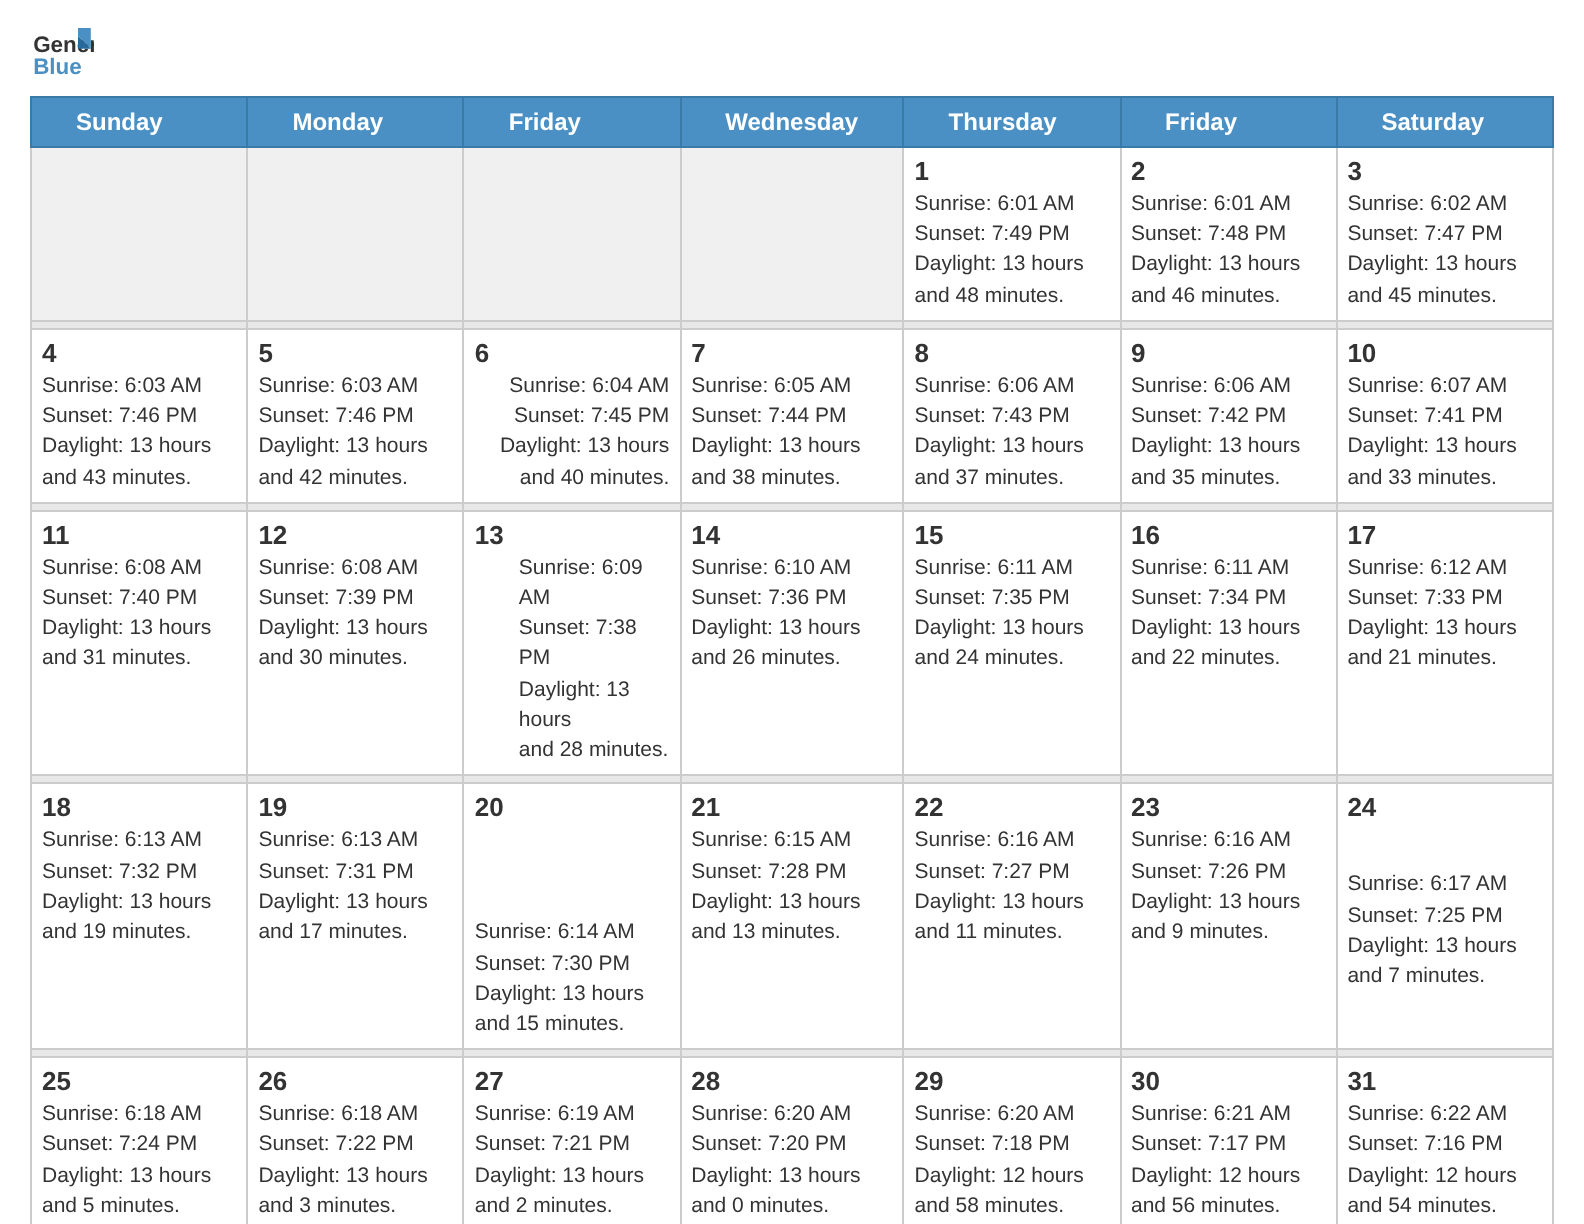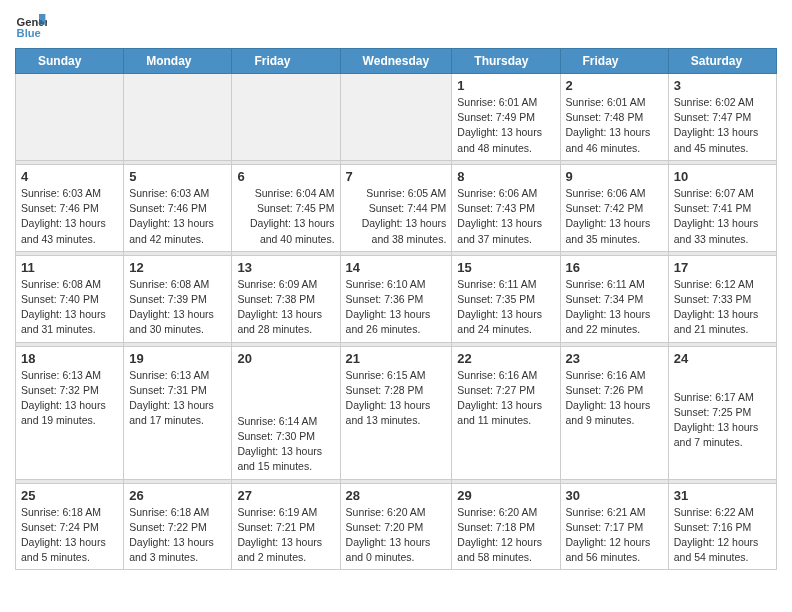--- a/index.html
+++ b/index.html
@@ -169,21 +169,21 @@
         </td>
         <td>
           <span class="day-number">6</span>
           <div class="day-info" style="white-space: pre-line; text-align: right;">Sunrise: 6:04 AM
 Sunset: 7:45 PM
 Daylight: 13 hours
 and 40 minutes.</div>
         </td>
         <td>
           <span class="day-number">7</span>
-          <div class="day-info" style="white-space: pre-line; text-align: right;">Sunrise: 6:05 AM
+          <div class="day-info" style="white-space: pre-line;">Sunrise: 6:05 AM
 Sunset: 7:44 PM
 Daylight: 13 hours
 and 38 minutes.</div>
         </td>
         <td>
           <span class="day-number">8</span>
           <div class="day-info" style="white-space: pre-line;">Sunrise: 6:06 AM
 Sunset: 7:43 PM
 Daylight: 13 hours
 and 37 minutes.</div>
@@ -222,21 +222,21 @@
         </td>
         <td>
           <span class="day-number">12</span>
           <div class="day-info" style="white-space: pre-line;">Sunrise: 6:08 AM
 Sunset: 7:39 PM
 Daylight: 13 hours
 and 30 minutes.</div>
         </td>
         <td>
           <span class="day-number">13</span>
-          <div class="day-info" style="white-space: pre-line;">Sunrise: 6:09 AM
+          <div class="day-info" style="white-space: pre-line; margin-left: 22px;">Sunrise: 6:09 AM
 Sunset: 7:38 PM
 Daylight: 13 hours
 and 28 minutes.</div>
         </td>
         <td>
           <span class="day-number">14</span>
           <div class="day-info" style="white-space: pre-line;">Sunrise: 6:10 AM
 Sunset: 7:36 PM
 Daylight: 13 hours
 and 26 minutes.</div>

